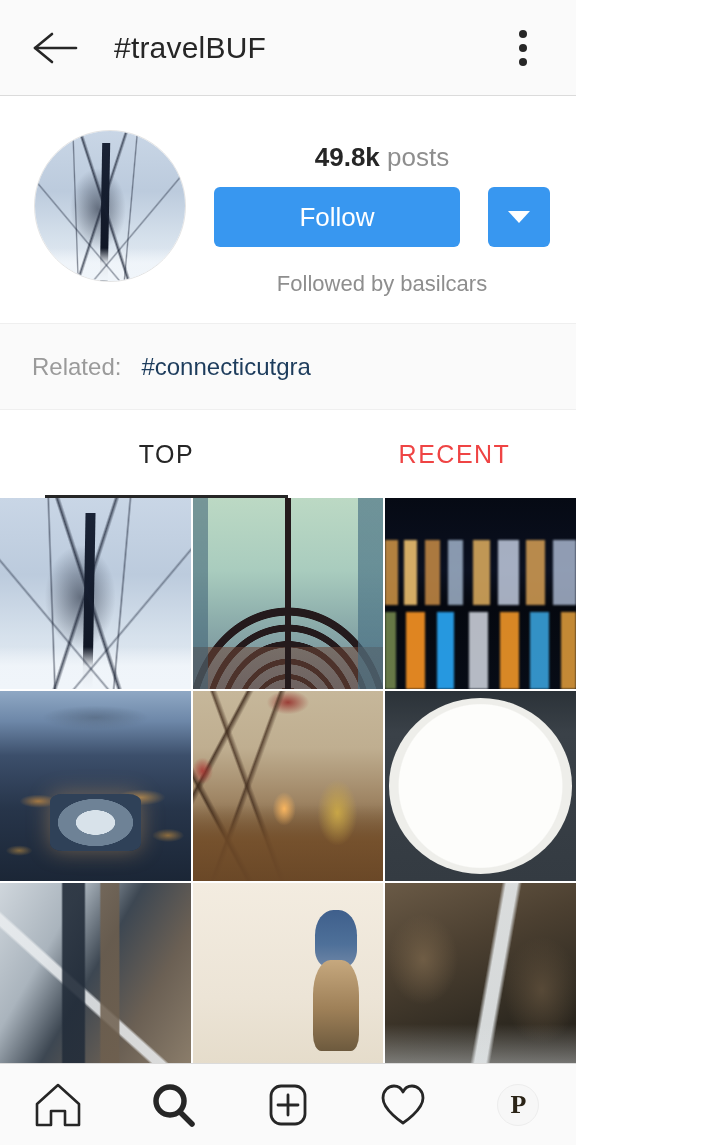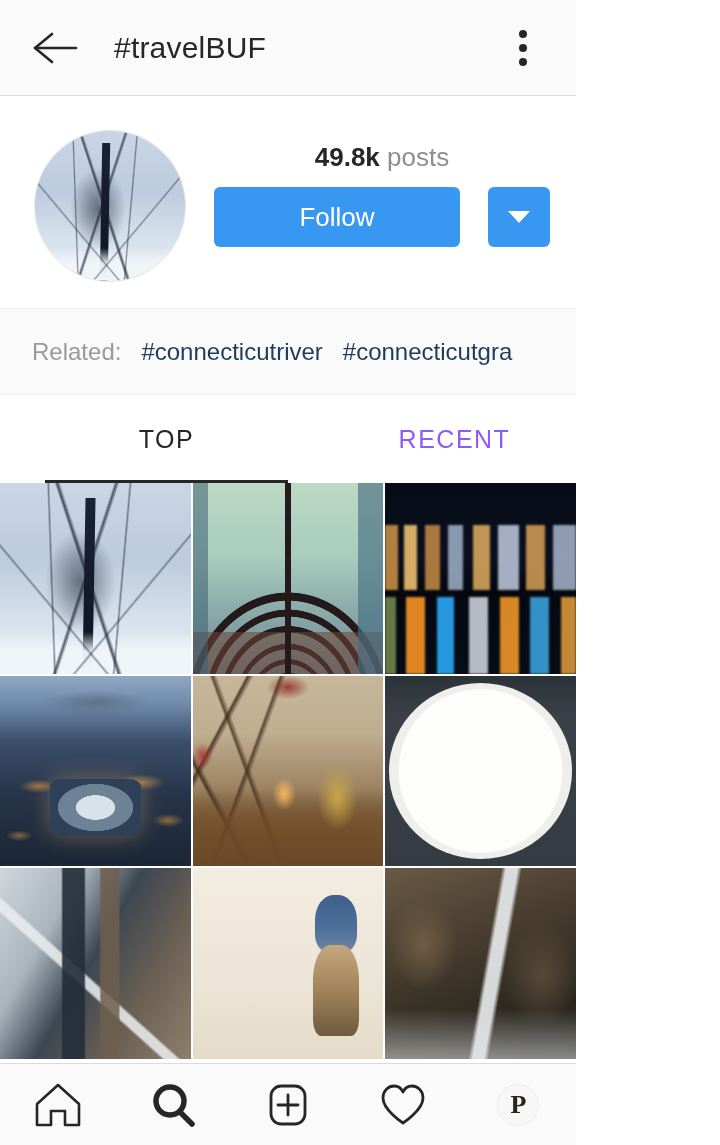--- a/index.html
+++ b/index.html
@@ -72,21 +72,21 @@
   .related-label { font-size: 24px; color: #9a9a9a; flex: none; }
   .related-tag { font-size: 24px; color: #1d3c5c; flex: none; cursor: pointer; }
 
   
   .tabs { display: flex; height: 88px; min-height: 88px; background: #ffffff; position: relative; }
   .tab {
     flex: 1; display: flex; align-items: center; justify-content: center;
     font-size: 25px; letter-spacing: 1.5px; cursor: pointer; position: relative; margin-left: 45px;
   }
   .tab.active { color: #262626; }
-  .tab.inactive { color: #8b5cf6; }
+  .tab.inactive { color: #ef4444; }
   .tab.active::after {
     content: ""; position: absolute; left: 0; right: 0; bottom: 0;
     height: 3px; background: #262626;
   }
 
   
   .grid { display: grid; grid-template-columns: repeat(3, 1fr); gap: 2px; background: #ffffff; flex: 1; overflow: hidden; align-content: start; }
   .cell { position: relative; width: 100%; padding-top: 100%; overflow: hidden; cursor: pointer; background: #efefef; }
   .cell > .art { position: absolute; inset: 0; }
 
@@ -279,26 +279,26 @@
       <div class="posts-line">
         <b>49.8k</b>
         <span>posts</span>
       </div>
       <div class="btn-row">
         <button class="follow-btn">Follow</button>
         <button class="follow-caret">
           <span class="caret-glyph"></span>
         </button>
       </div>
+      <div class="followed-by">Followed by basilcars</div>
     </div>
   </div>
 
   <div class="related">
     <span class="related-label">Related:</span>
-    <span class="related-tag">#connecticutriver</span>
     <span class="related-tag">#connecticutgra</span>
   </div>
 
   <div class="tabs">
     <div class="tab active">TOP</div>
     <div class="tab inactive">RECENT</div>
   </div>
 
   <div class="grid">
     <div class="cell">

